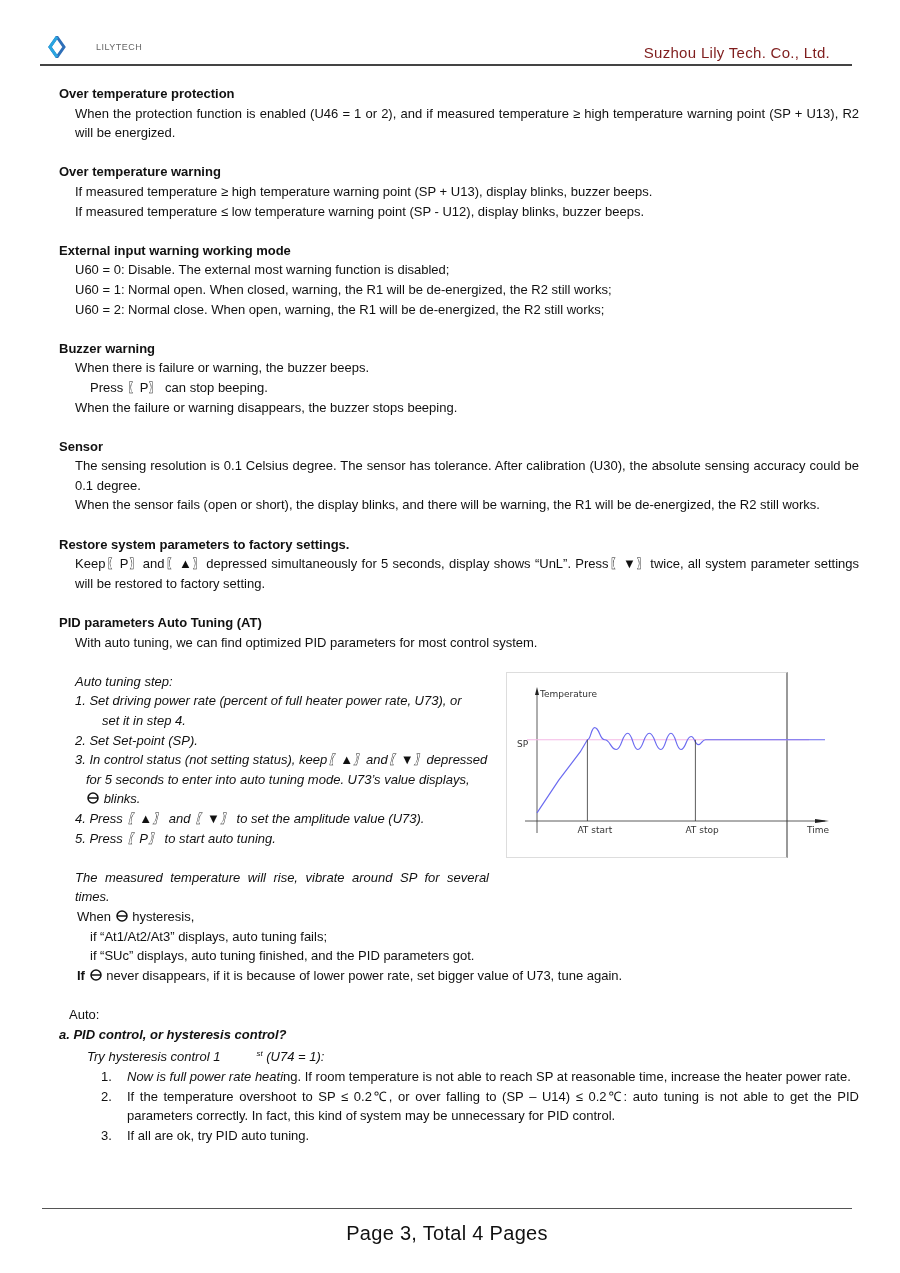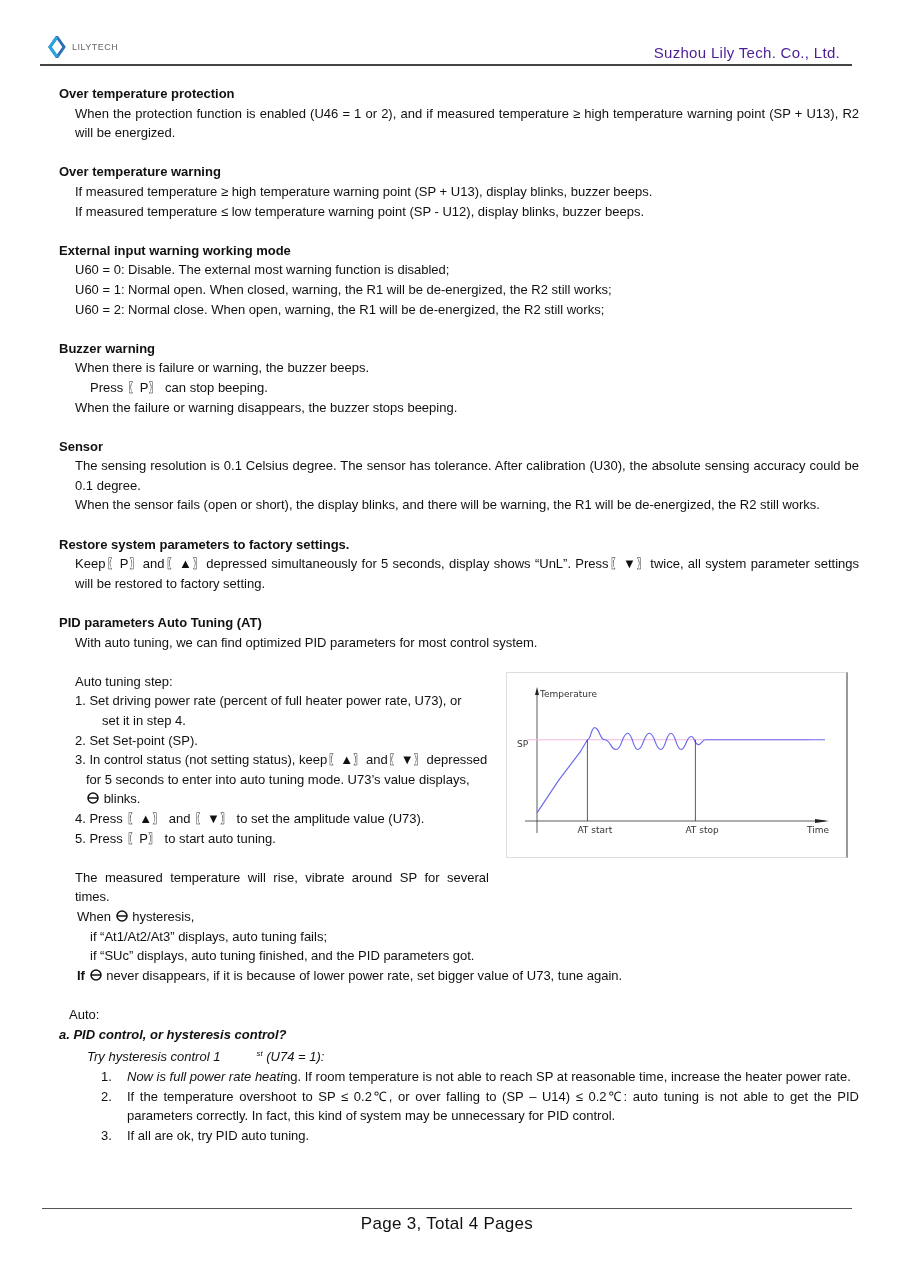--- a/index.html
+++ b/index.html
@@ -1,35 +1,35 @@
 <!DOCTYPE html>
 <html><head>
 <meta charset="utf-8">
 <style>
   html, body { margin: 0; padding: 0; background: #ffffff; }
   body { width: 900px; height: 1273px; position: relative; font-family: "Liberation Sans", sans-serif; color: #111; overflow: hidden; }
   .page-header { position: absolute; left: 40px; top: 30px; width: 812px; height: 34px; border-bottom: 2px solid #444; }
-  .logo { position: absolute; left: 8px; top: 6px; display: flex; align-items: center; }
+  .logo { position: absolute; left: 8px; top: 6px; display: flex; align-items: center; gap: 24px; }
   .logo svg { width: 18px; height: 22px; }
   .logo-text { font-size: 9px; color: #666; margin-left: 6px; letter-spacing: 0.5px; }
-  .company { position: absolute; right: 12px; top: 14px; font-size: 15px; letter-spacing: 0.3px; color: #4c1d95; }
+  .company { position: absolute; right: 22px; top: 14px; font-size: 15px; letter-spacing: 0.3px; color: #7f1d1d; }
   .content { position: absolute; left: 59px; top: 84px; width: 800px; font-size: 13px; line-height: 19.6px; }
   .sec-title { font-weight: bold; margin: 0; }
   .sec { margin-bottom: 19.6px; }
   .ind { padding-left: 16px; }
   .ind2 { padding-left: 31px; }
   .just { text-align: justify; }
   .at-wrap { position: relative; }
-  .at-left { width: 430px; }
-  .chart-box { position: absolute; left: 447px; top: 0; width: 342px; height: 186px; border: 1px solid #ddd; border-right: 2px solid #999; box-sizing: border-box; }
+  .at-left { width: 430px; font-style: italic; }
+  .chart-box { position: absolute; left: 447px; top: 0; width: 282px; height: 186px; border: 1px solid #ddd; border-right: 2px solid #999; box-sizing: border-box; }
   .note { font-size: 13px; }
   .ol-item { display: flex; padding-left: 42px; }
   .ol-num { width: 16px; flex-shrink: 0; }
   .page-footer { position: absolute; left: 42px; top: 1208px; width: 810px; border-top: 1.5px solid #555; }
-  .page-num { text-align: center; font-size: 17px; margin-top: 5px; letter-spacing: 0.3px; }
+  .page-num { text-align: center; font-size: 20px; margin-top: 13px; letter-spacing: 0.3px; }
   .icon-glyph { display: inline-block; width: 14px; height: 12px; vertical-align: -1px; }
   sup { font-size: 8px; margin-left: 36px; }
 </style>
 </head>
 <body>
 
 <div class="page-header">
   <div class="logo">
     <svg viewBox="0 0 18 22">
       <path d="M9 1 L16 11 L9 21 L2 11 Z" fill="none" stroke="#2e6fb8" stroke-width="3"></path>

